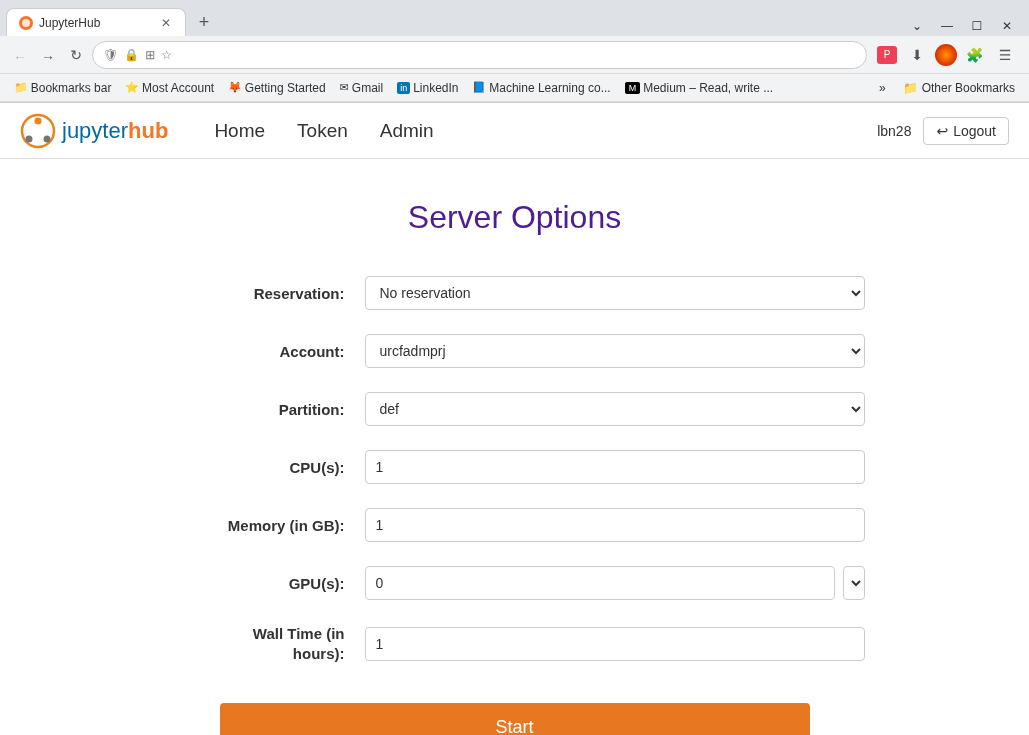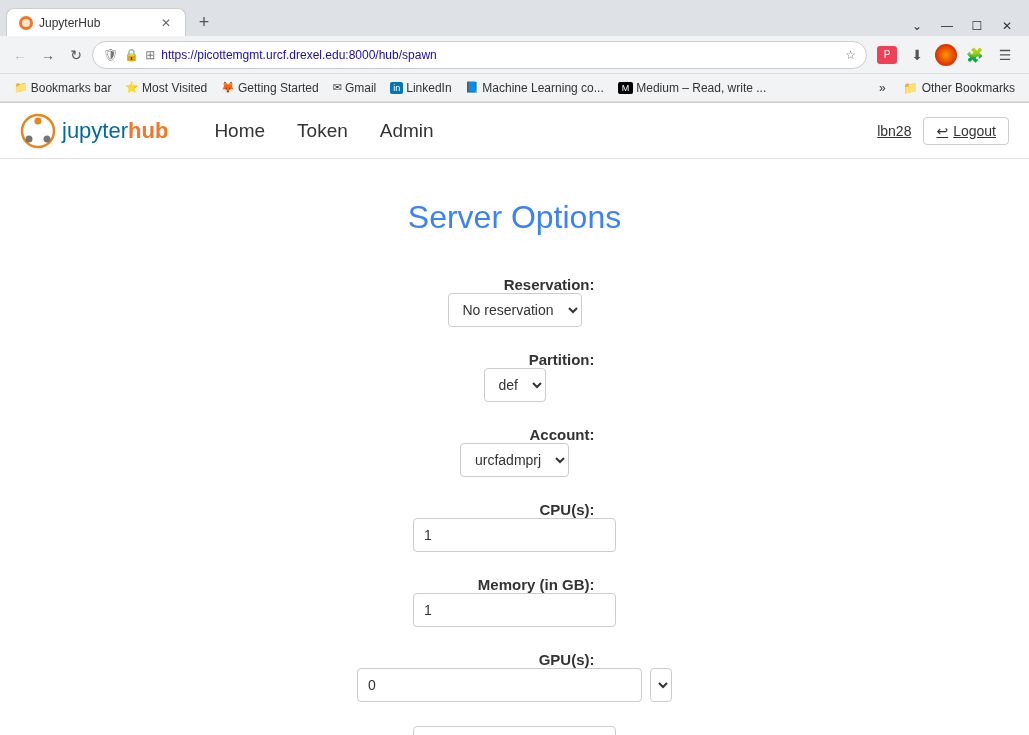--- a/index.html
+++ b/index.html
@@ -34,29 +34,29 @@
     .bm-folder { display: flex; align-items: center; gap: 3px; padding: 2px 6px; font-size: 12px; cursor: pointer; white-space: nowrap; }
 
     
     .app-header { display: flex; align-items: center; padding: 0 20px; height: 56px; border-bottom: 1px solid #e0e0e0; background: #fff; }
     .jupyter-logo { display: flex; align-items: center; gap: 6px; text-decoration: none; margin-right: 30px; }
     .jupyter-logo-text { font-size: 22px; }
     .jupyter-logo-text span:first-child { color: #0369a1; font-weight: 300; }
     .jupyter-logo-text span:last-child { color: #f37726; font-weight: 700; }
     .app-nav { display: flex; gap: 0; }
     .app-nav-link { padding: 8px 16px; color: #333; text-decoration: none; font-size: 19px; }
-    .header-right { margin-left: auto; display: flex; align-items: center; gap: 12px; text-decoration: underline; }
+    .header-right { margin-left: auto; display: flex; align-items: center; gap: 12px; }
     .username { font-size: 14px; color: #333; }
     .logout-btn { display: flex; align-items: center; gap: 5px; padding: 5px 12px; border: 1px solid #ccc; border-radius: 4px; background: #fff; font-size: 14px; cursor: pointer; color: #333; }
 
     
     .main-content { padding: 40px 20px; background: #fff; }
-    .page-title { text-align: center; font-size: 32px; font-weight: normal; color: #3b82f6; margin-bottom: 40px; }
+    .page-title { text-align: center; font-size: 32px; font-weight: normal; color: #4c1d95; margin-bottom: 40px; }
     .form-container { max-width: 700px; margin: 0 auto; }
-    .form-row { display: flex; align-items: center; margin-bottom: 24px; flex-direction: column; }
+    .form-row { display: flex; align-items: center; margin-bottom: 24px; }
     .form-label { width: 200px; text-align: right; padding-right: 20px; font-size: 15px; font-weight: bold; color: #333; flex-shrink: 0; }
     .form-control { flex: 1; }
     select.field {
       width: 100%;
       padding: 6px 10px;
       border: 1px solid #ccc;
       border-radius: 4px;
       font-size: 14px;
       color: #333;
       background: #fff;
@@ -122,42 +122,41 @@
   </div>
 
   <div class="nav-bar">
     <div class="nav-btn disabled">←</div>
     <div class="nav-btn">→</div>
     <div class="nav-btn">↻</div>
     <div class="address-bar">
       <span class="addr-icon">🛡</span>
       <span class="addr-icon">🔒</span>
       <span class="addr-icon">⊞</span>
-      <span class="address-text">https://picottemgmt.urcf.drexel.edu:8000/hub/spawn</span>
       <span class="addr-action-icon">☆</span>
     </div>
     <div class="browser-right-icons">
       <div class="br-icon">
         <div class="pocket-icon" style="font-size:10px;color:white;">P</div>
       </div>
       <div class="br-icon">⬇</div>
       <div class="br-icon" style="background:radial-gradient(circle,#ff9500,#c00);border-radius:50%;width:22px;height:22px;"></div>
       <div class="br-icon">🧩</div>
       <div class="br-icon">☰</div>
     </div>
   </div>
 
   <div class="bookmarks-bar">
     <div class="bm-item">
       <span class="bm-icon">📁</span>
       <span>Bookmarks bar</span>
     </div>
     <div class="bm-item">
       <span class="bm-icon">⭐</span>
-      <span>Most Visited</span>
+      <span>Most Account</span>
     </div>
     <div class="bm-item">
       <span class="bm-icon">🦊</span>
       <span>Getting Started</span>
     </div>
     <div class="bm-item">
       <span class="bm-icon">✉</span>
       <span>Gmail</span>
     </div>
     <div class="bm-item">
@@ -216,33 +215,33 @@
     <div class="form-row">
       <label class="form-label">Reservation:</label>
       <div class="form-control">
         <select class="field">
           <option>No reservation</option>
         </select>
       </div>
     </div>
 
     <div class="form-row">
+      <label class="form-label">Account:</label>
+      <div class="form-control">
+        <select class="field">
+          <option>urcfadmprj</option>
+        </select>
+      </div>
+    </div>
+
+    <div class="form-row">
       <label class="form-label">Partition:</label>
       <div class="form-control">
         <select class="field">
           <option>def</option>
-        </select>
-      </div>
-    </div>
-
-    <div class="form-row">
-      <label class="form-label">Account:</label>
-      <div class="form-control">
-        <select class="field">
-          <option>urcfadmprj</option>
         </select>
       </div>
     </div>
 
     <div class="form-row">
       <label class="form-label">CPU(s):</label>
       <div class="form-control">
         <input type="number" class="field" value="1" min="1" style="">
       </div>
     </div>
@@ -258,20 +257,23 @@
       <label class="form-label">GPU(s):</label>
       <div class="form-control gpu-row">
         <input type="number" class="field gpu-spinner" value="0" min="0" style="">
         <select class="field gpu-select">
           <option>No GRES</option>
         </select>
       </div>
     </div>
 
     <div class="form-row">
+      <label class="form-label" style="line-height:1.3;">
+        <span>Wall Time (in<br>hours):</span>
+      </label>
       <div class="form-control">
         <input type="number" class="field" value="1" min="1" style="">
       </div>
     </div>
 
     <div class="start-btn-container">
       <button class="start-btn">Start</button>
     </div>
 
   </div>

